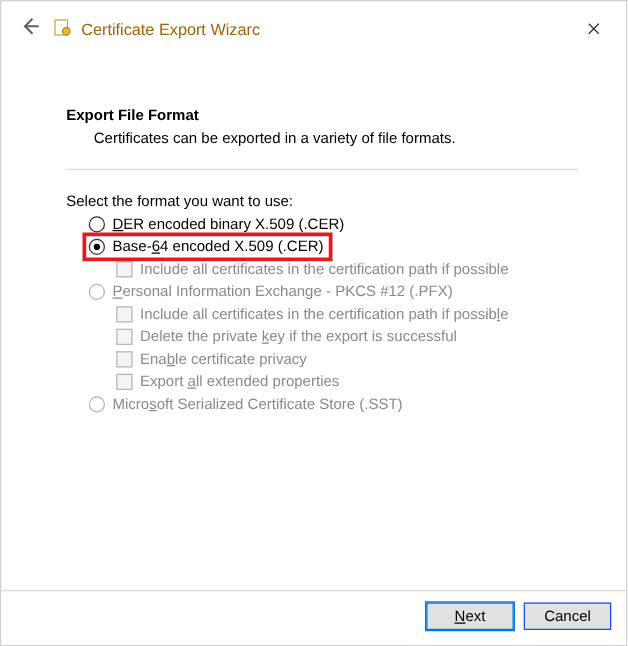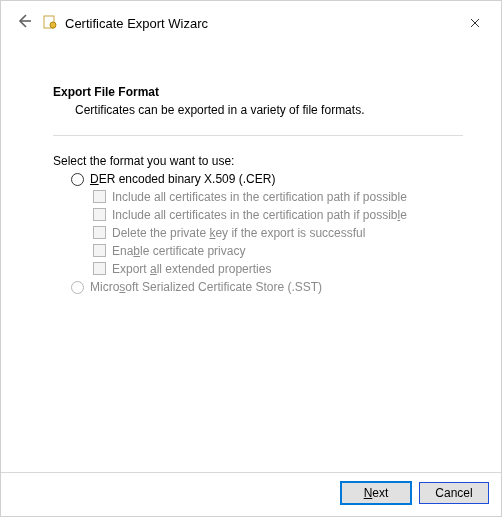--- a/index.html
+++ b/index.html
@@ -28,21 +28,21 @@
   }
   .title-icon {
     width: 18px;
     height: 20px;
     display: inline-flex;
     align-items: center;
     justify-content: center;
     margin-right: 6px;
   }
   .title {
-    color: #000000;
+    color: #a16207;
     font-size: 13px;
   }
   .close-btn {
     margin-left: auto;
     width: 40px;
     height: 28px;
     display: flex;
     align-items: center;
     justify-content: center;
     color: #333;
@@ -106,20 +106,21 @@
     width: 200px;
     height: 23px;
     pointer-events: none;
   }
   .sub-options {
     margin-left: 22px;
     margin-top: 2px;
   }
   .check-row {
     display: flex;
+    align-items: center;
     margin: 4px 0;
   }
   .checkbox {
     width: 13px;
     height: 13px;
     border: 1px solid #b5b5b5;
     background: #f4f4f4;
     margin-right: 6px;
     flex-shrink: 0;
   }
@@ -187,28 +188,37 @@
   <div class="divider"></div>
   <div class="prompt">Select the format you want to use:</div>
 
   <div class="options">
 
     <div class="radio-row">
       <span class="radio"></span>
       <span class="radio-label"><span></span><span class="ul">D</span><span>ER encoded binary X.509 (.CER)</span></span>
     </div>
 
+    <div class="radio-row">
+      <span class="radio checked"></span>
+      <span class="radio-label"><span>Base-</span><span class="ul">6</span><span>4 encoded X.509 (.CER)</span></span>
+      <span class="highlight"></span>
+    </div>
 
     <div class="sub-options">
       <div class="check-row">
         <span class="checkbox"></span>
         <span class="check-label">Include all certificates in the certification path if possible</span>
       </div>
     </div>
 
+    <div class="radio-row">
+      <span class="radio disabled"></span>
+      <span class="radio-label disabled"><span></span><span class="ul">P</span><span>ersonal Information Exchange - PKCS #12 (.PFX)</span></span>
+    </div>
     <div class="sub-options">
       <div class="check-row">
         <span class="checkbox"></span>
         <span class="check-label"><span>Include all certificates in the certification path if possib</span><span class="ul">l</span><span>e</span></span>
       </div>
       <div class="check-row">
         <span class="checkbox"></span>
         <span class="check-label"><span>Delete the private </span><span class="ul">k</span><span>ey if the export is successful</span></span>
       </div>
       <div class="check-row">

